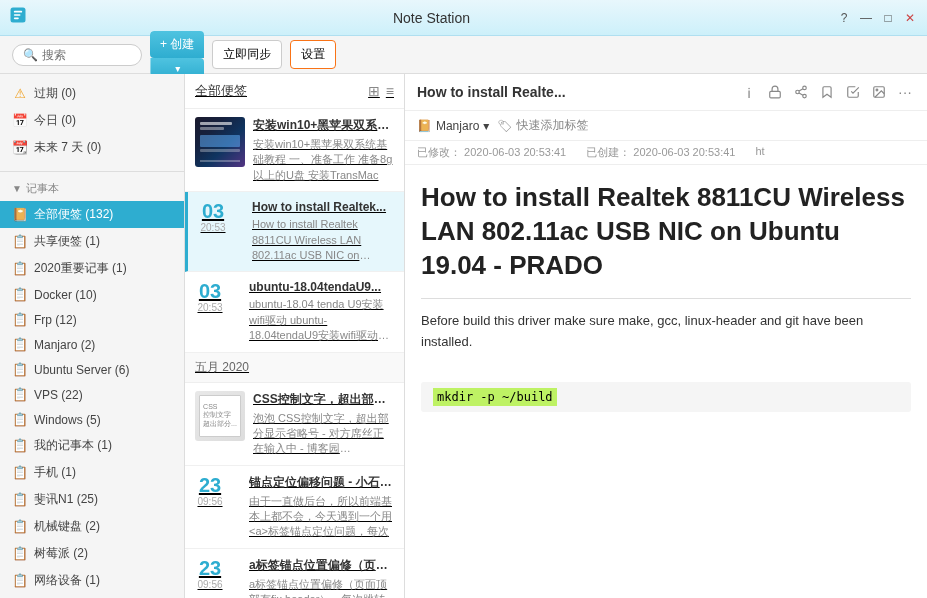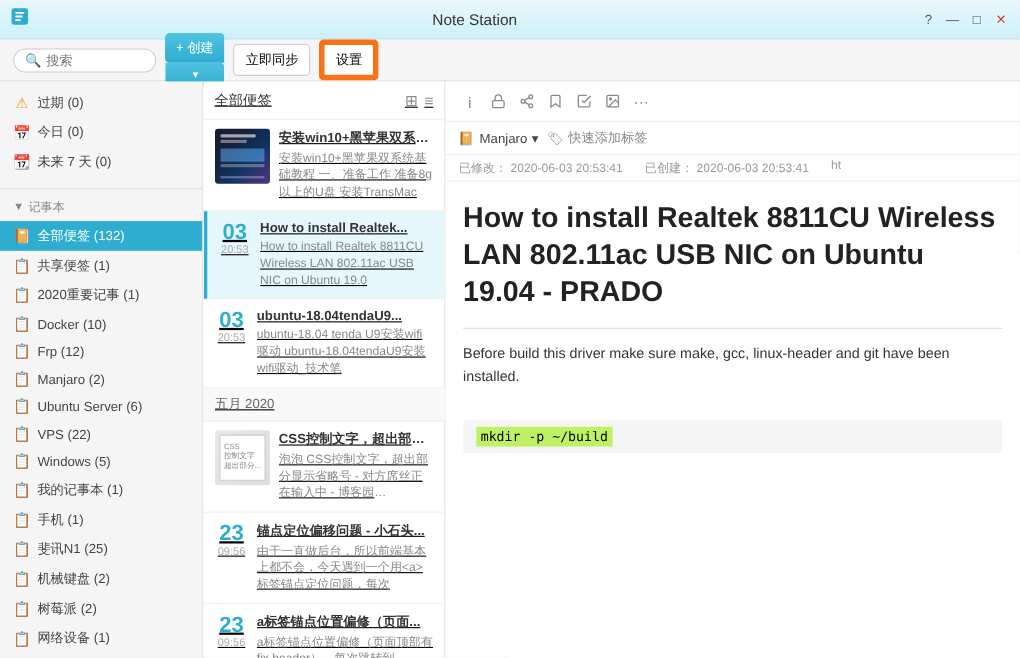--- a/index.html
+++ b/index.html
@@ -72,21 +72,21 @@
     .btn-sync {
       background: white;
       border: 1px solid #ccc;
       border-radius: 4px;
       padding: 5px 10px;
       cursor: pointer;
       font-size: 12px;
     }
     .btn-settings {
       background: white;
-      border: 5px solid #f97316;
+      border: 1px solid #f97316;
       border-radius: 4px;
       padding: 5px 10px;
       cursor: pointer;
       font-size: 12px;
     }
 
     
     .main-layout {
       display: flex;
       height: calc(598px - 36px - 38px);
@@ -199,21 +199,21 @@
       color: #888;
       line-height: 1.4;
       overflow: hidden;
       display: -webkit-box;
       -webkit-line-clamp: 3;
       -webkit-box-orient: vertical;
     }
 
     .note-item-date-block {
       display: flex;
-      gap: 8px;
+      gap: 24px;
     }
     .note-date {
       display: flex;
       flex-direction: column;
       align-items: center;
       color: #2eadd0;
       min-width: 30px;
     }
     .note-date-day { font-size: 20px; font-weight: bold; line-height: 1.1; }
     .note-date-time { font-size: 10px; color: #aaa; }
@@ -565,20 +565,21 @@
             <div class="note-item-excerpt">a标签锚点位置偏修（页面顶部有fix header），每次跳转到</div>
           </div>
         </div>
       </div>
 
     </div>
   </div>
 
   <div class="note-editor">
     <div class="note-editor-header">
+      <span class="note-editor-title">How to install Realte...</span>
       <div class="note-editor-icons">
         <span class="note-editor-icon" title="Info">ℹ</span>
         <span class="note-editor-icon" title="Lock">
           <svg width="14" height="14" viewBox="0 0 24 24" fill="none" stroke="#888" stroke-width="2">
             <rect x="3" y="11" width="18" height="11" rx="2"></rect>
             <path d="M7 11V7a5 5 0 0 1 10 0v4"></path>
           </svg>
         </span>
         <span class="note-editor-icon" title="Share">
           <svg width="14" height="14" viewBox="0 0 24 24" fill="none" stroke="#888" stroke-width="2">

